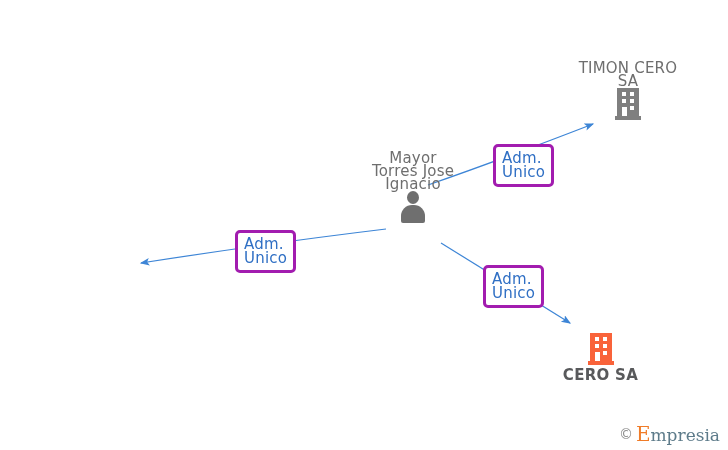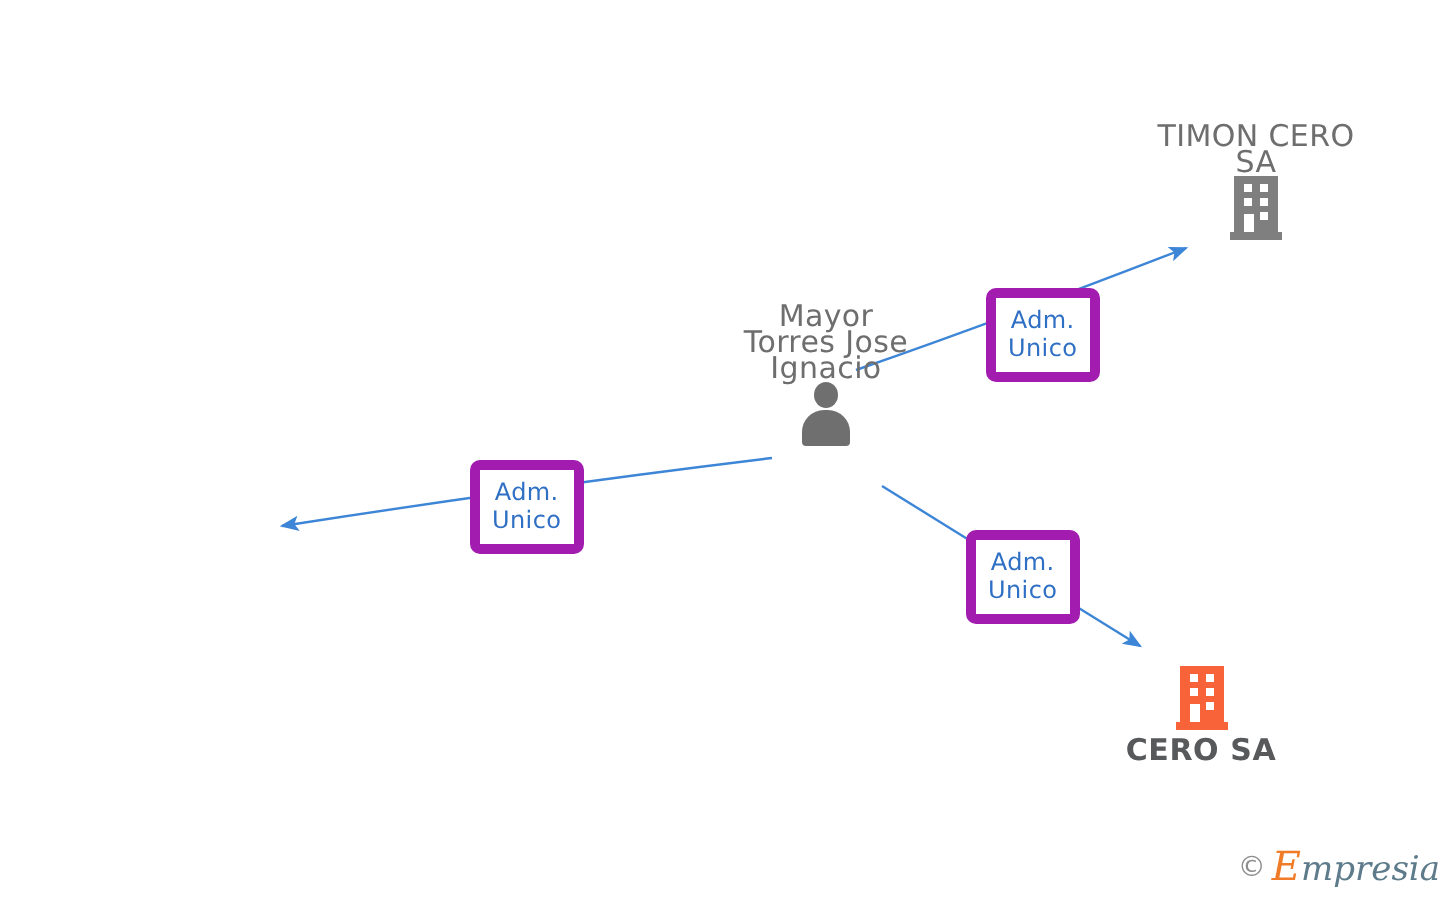--- a/index.html
+++ b/index.html
@@ -108,27 +108,27 @@
     width: 24px;
     height: 18px;
     background: #6f6f6f;
     border-radius: 11px 11px 2px 2px;
   }
 
   
   .badge {
     position: absolute;
     box-sizing: border-box;
-    border: 5px solid #a21caf;
+    border: 3px solid #a21caf;
     border-radius: 5px;
     background: #ffffff;
     color: #2f6fc4;
-    font-size: 12px;
+    font-size: 15px;
     line-height: 14px;
-    text-align: center;
+    text-align: left;
     padding: 4px 6px 5px 6px;
     letter-spacing: 0.2px;
     white-space: pre-line;
   }
 
   
   #watermark {
     position: absolute;
     right: 8px;
     bottom: 6px;
@@ -137,21 +137,20 @@
     gap: 3px;
     user-select: none;
   }
   #watermark .copy {
     font-size: 14px;
     color: #8d8d8d;
     line-height: 1;
   }
   #watermark .brand {
     font-family: "DejaVu Serif", "Liberation Serif", serif;
-    font-style: italic;
     font-size: 17px;
     line-height: 1;
     color: #5d7b8a;
   }
   #watermark .brand .cap {
     color: #f07c28;
     font-size: 20px;
   }
 </style>
 </head>

